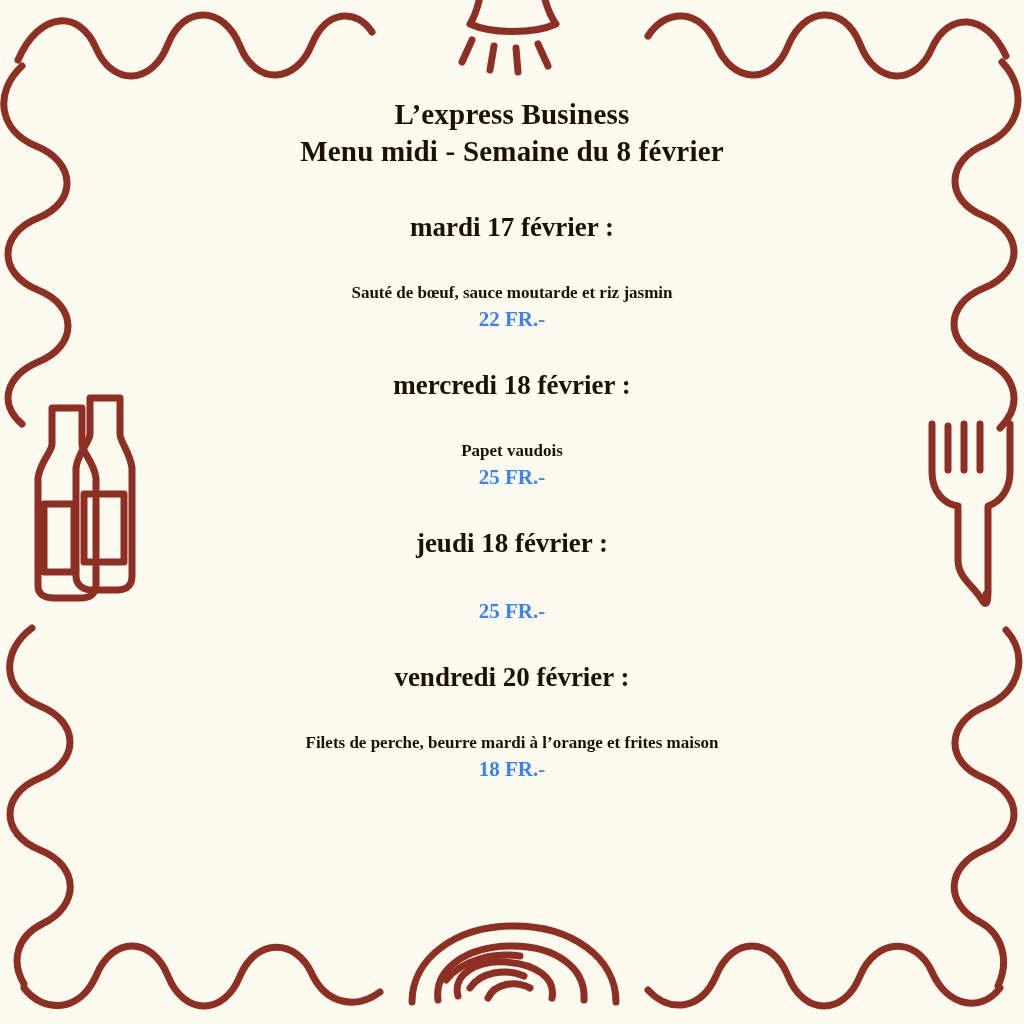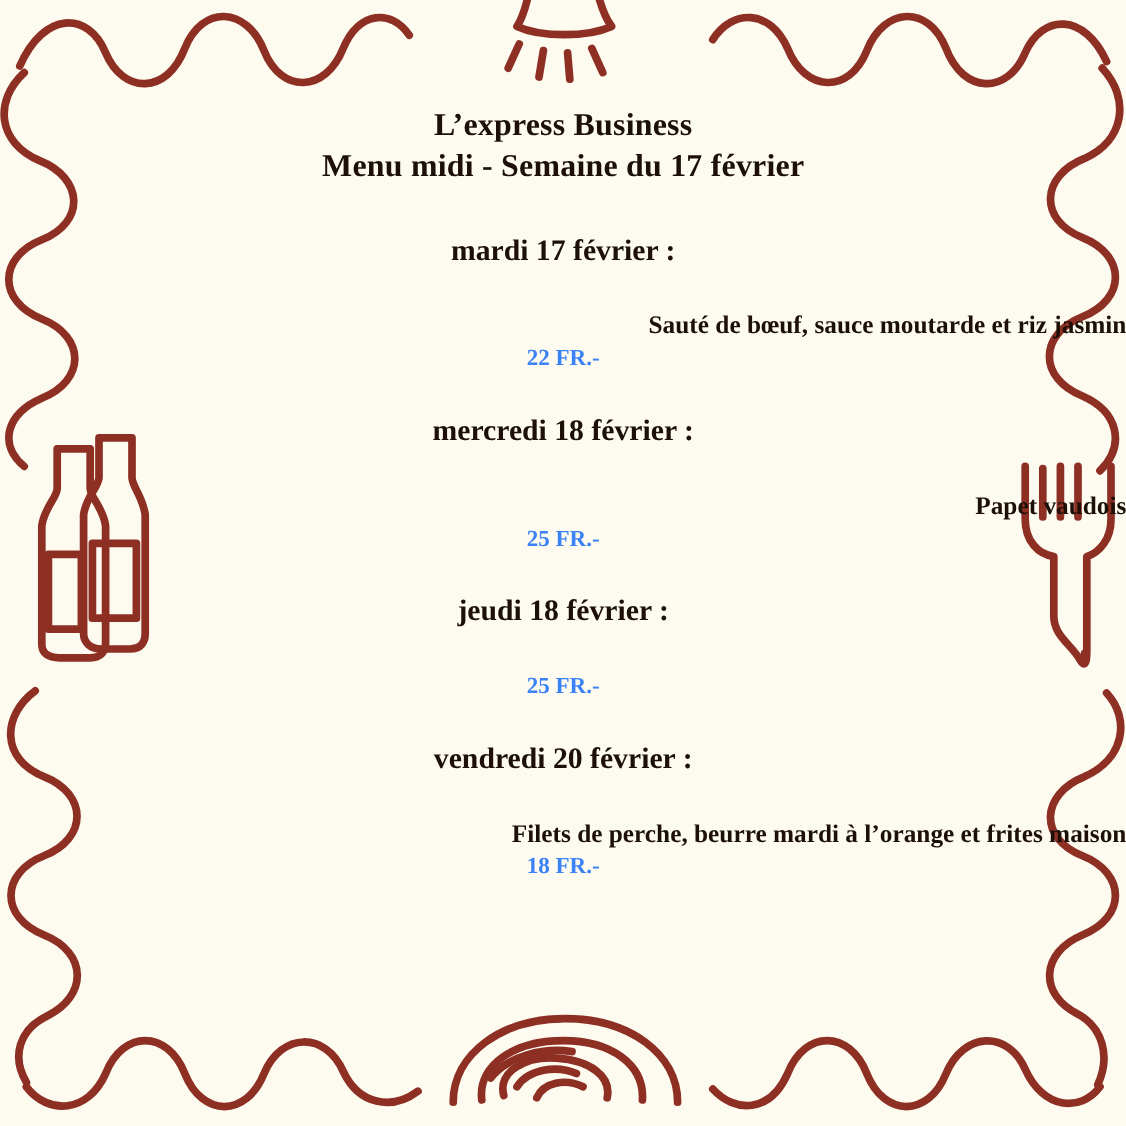--- a/index.html
+++ b/index.html
@@ -53,24 +53,23 @@
 
   .day-block {
     margin-bottom: 20px;
   }
   .day-label {
     font-size: 27px;
     font-weight: bold;
     margin-bottom: 40px;
   }
   .dish {
-    font-size: 23px;
+    font-size: 17px;
     font-weight: bold;
     margin-bottom: 4px;
-    text-align: right;
   }
   .price {
     font-size: 21px;
     font-weight: bold;
     color: #3b82f6;
     margin-bottom: 38px;
   }
 </style>
 </head>
 <body>
@@ -127,21 +126,21 @@
         <path d="M446 980 C 462 960, 494 952, 520 956"></path>
       </g>
     </g>
   </svg>
 </div>
 
 <div class="menu">
 
   <div class="title-block">
     <div class="title-line-1">L’express Business</div>
-    <div class="title-line-2">Menu midi - Semaine du 17 février</div>
+    <div class="title-line-2">Menu midi - Semaine du 8 février</div>
   </div>
 
   <div class="day-block">
     <div class="day-label">mardi 17 février :</div>
     <div class="dish">Sauté de bœuf, sauce moutarde et riz jasmin</div>
     <div class="price">22 FR.-</div>
   </div>
 
   <div class="day-block">
     <div class="day-label">mercredi 18 février  :</div>

